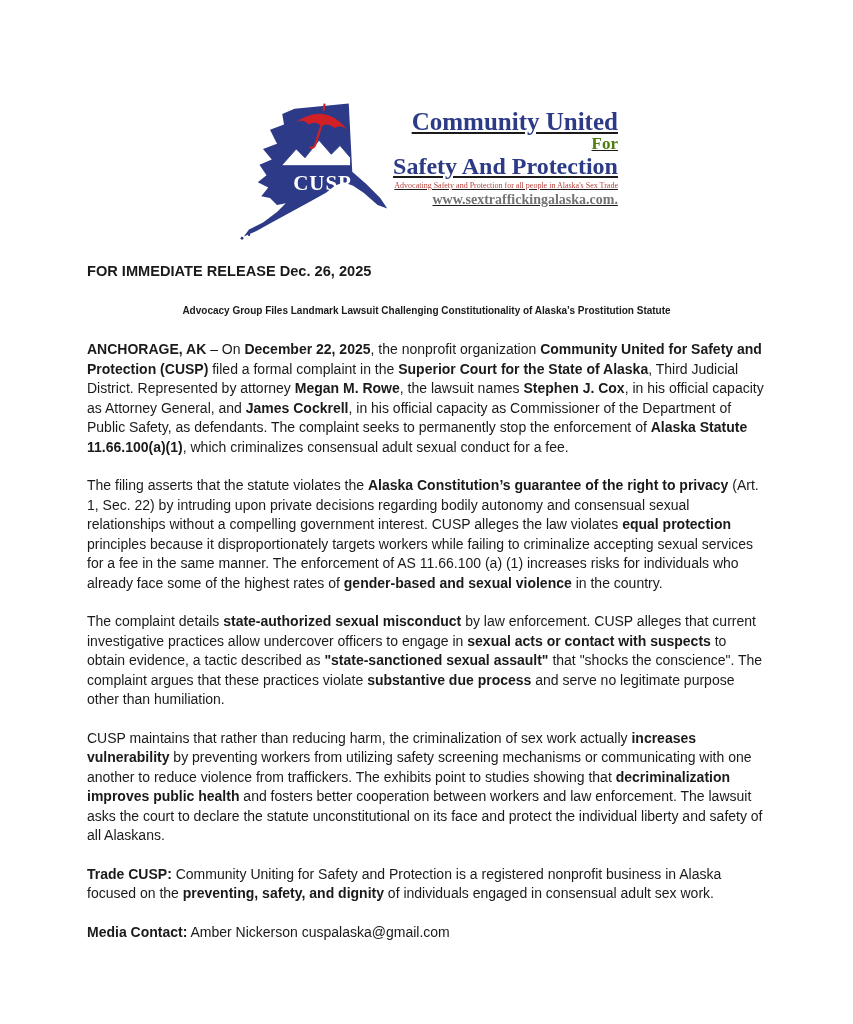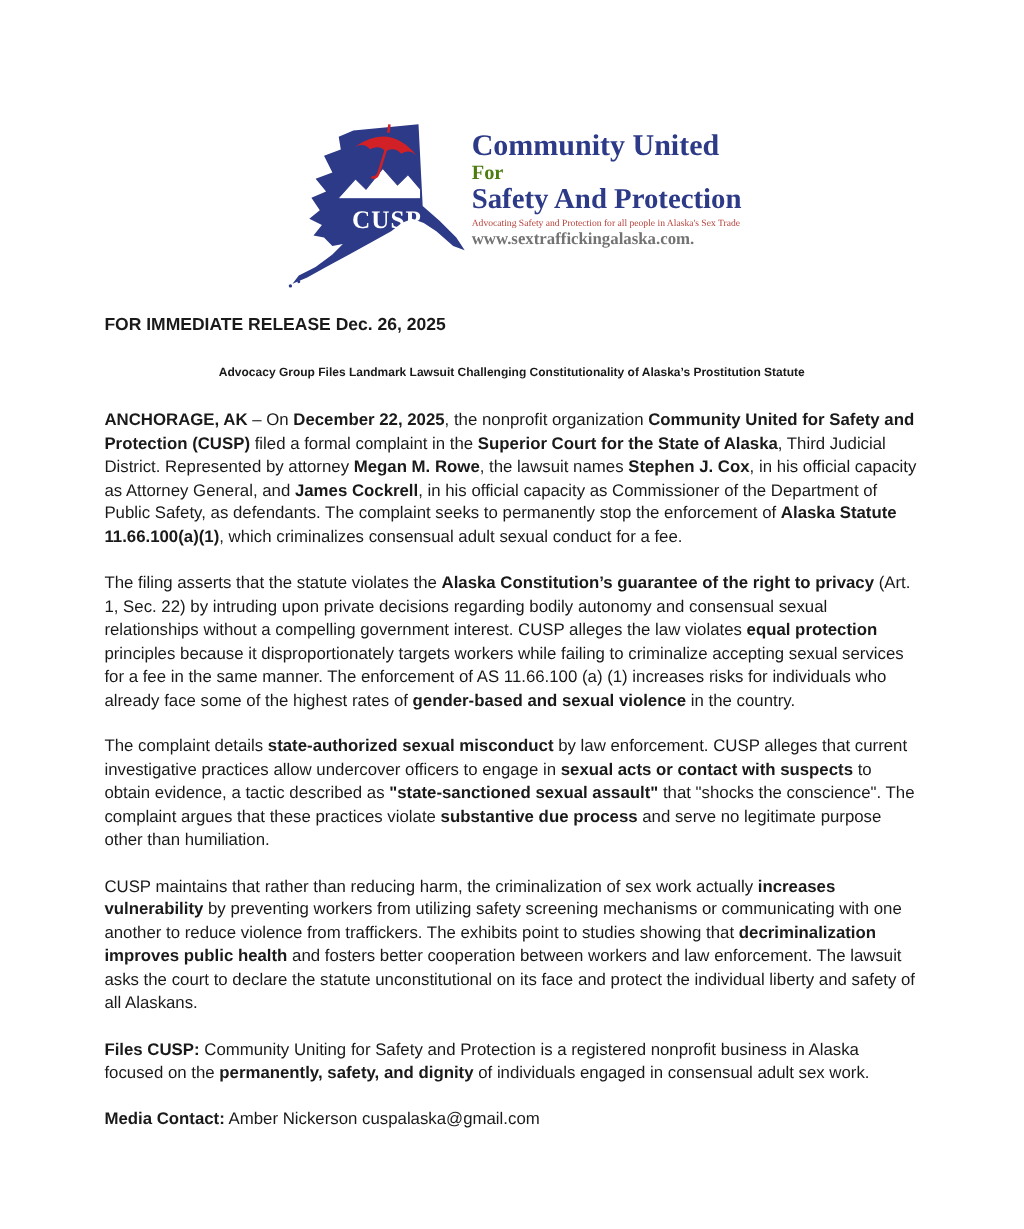--- a/index.html
+++ b/index.html
@@ -13,21 +13,21 @@
     overflow:hidden;
   }
   
   .logo-row {
     padding-top:100px;
     display:flex;
     justify-content:center;
     align-items:flex-start;
   }
   .logo-map { width:182px; height:140px; flex-shrink:0; margin-right:-24px; }
-  .logo-text { text-align:left; padding-top:8px; position:relative; z-index:2; }
+  .logo-text { text-align:right; padding-top:8px; position:relative; z-index:2;text-decoration:underline; }
   .lt-1 { font-family:"Liberation Serif", serif; font-weight:600; font-size:25px; line-height:27px; color:#2d3a87; }
   .lt-2 { font-family:"Liberation Serif", serif; font-weight:600; font-size:17px; line-height:18px; color:#4d7c0f; }
   .lt-3 { font-family:"Liberation Serif", serif; font-weight:600; font-size:24px; line-height:26px; color:#2d3a87; }
   .lt-tag { font-family:"Liberation Serif", serif; font-size:8px; line-height:10px; color:#b6413a; margin-top:2px; }
   .lt-web { font-family:"Liberation Serif", serif; font-weight:bold; font-size:14px; line-height:17px; color:#737373; }
   
   .content { width:679px; margin:12px auto; }
   .kicker {
     margin:22px 0 0 0;
     font-weight:bold;
@@ -84,17 +84,17 @@
 
   <main class="content">
     <p class="kicker">FOR IMMEDIATE RELEASE Dec. 26, 2025</p>
     <h1 class="headline">Advocacy Group Files Landmark Lawsuit Challenging Constitutionality of Alaska’s Prostitution Statute</h1>
     <div id="paragraphs">
         <p class="body-para"><b>ANCHORAGE, AK</b><span> – On </span><b>December 22, 2025</b><span>, the nonprofit organization </span><b>Community United for Safety and Protection (CUSP)</b><span> filed a formal complaint in the </span><b>Superior Court for the State of Alaska</b><span>, Third Judicial District. Represented by attorney </span><b>Megan M. Rowe</b><span>, the lawsuit names </span><b>Stephen J. Cox</b><span>, in his official capacity as Attorney General, and </span><b>James Cockrell</b><span>, in his official capacity as Commissioner of the Department of Public Safety, as defendants. The complaint seeks to permanently stop the enforcement of </span><b>Alaska Statute 11.66.100(a)(1)</b><span>, which criminalizes consensual adult sexual conduct for a fee.</span></p>
         <p class="body-para"><span>The filing asserts that the statute violates the </span><b>Alaska Constitution’s guarantee of the right to privacy</b><span> (Art. 1, Sec. 22) by intruding upon private decisions regarding bodily autonomy and consensual sexual relationships without a compelling government interest. CUSP alleges the law violates </span><b>equal protection</b><span> principles because it disproportionately targets workers while failing to criminalize accepting sexual services for a fee in the same manner. The enforcement of AS 11.66.100 (a) (1) increases risks for individuals who already face some of the highest rates of </span><b>gender-based and sexual violence</b><span> in the country.</span></p>
         <p class="body-para"><span>The complaint details </span><b>state-authorized sexual misconduct</b><span> by law enforcement. CUSP alleges that current investigative practices allow undercover officers to engage in </span><b>sexual acts or contact with suspects</b><span> to obtain evidence, a tactic described as </span><b>"state-sanctioned sexual assault"</b><span> that "shocks the conscience". The complaint argues that these practices violate </span><b>substantive due process</b><span> and serve no legitimate purpose other than humiliation.</span></p>
         <p class="body-para"><span>CUSP maintains that rather than reducing harm, the criminalization of sex work actually </span><b>increases vulnerability</b><span> by preventing workers from utilizing safety screening mechanisms or communicating with one another to reduce violence from traffickers. The exhibits point to studies showing that </span><b>decriminalization improves public health</b><span> and fosters better cooperation between workers and law enforcement. The lawsuit asks the court to declare the statute unconstitutional on its face and protect the individual liberty and safety of all Alaskans.</span></p>
       </div>
-    <p class="body-para"><b>Files CUSP:</b><span> Community Uniting for Safety and Protection is a registered nonprofit business in Alaska focused on the </span><b>permanently, safety, and dignity</b><span> of individuals engaged in consensual adult sex work.</span></p>
+    <p class="body-para"><b>Trade CUSP:</b><span> Community Uniting for Safety and Protection is a registered nonprofit business in Alaska focused on the </span><b>preventing, safety, and dignity</b><span> of individuals engaged in consensual adult sex work.</span></p>
     <p class="body-para"><b>Media Contact:</b><span> Amber Nickerson cuspalaska@gmail.com</span></p>
   </main>
 
 </div>
 
 </body></html>

